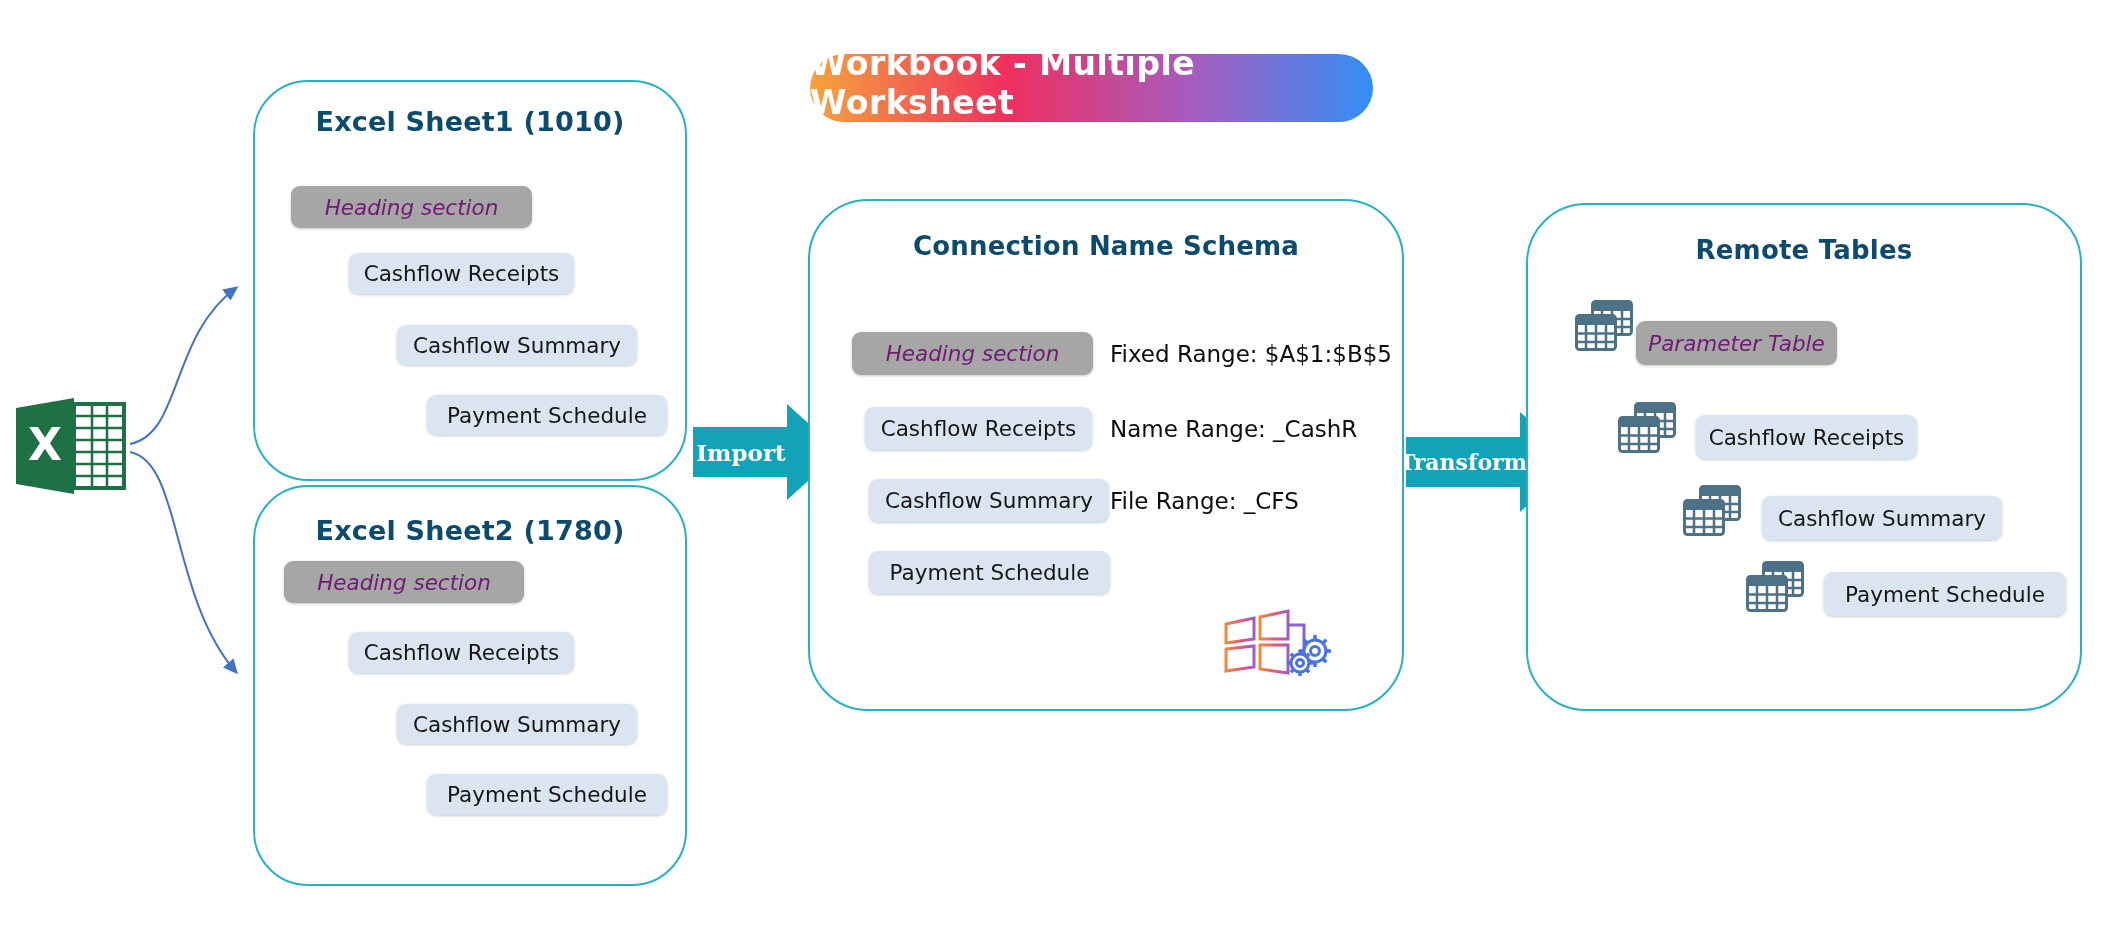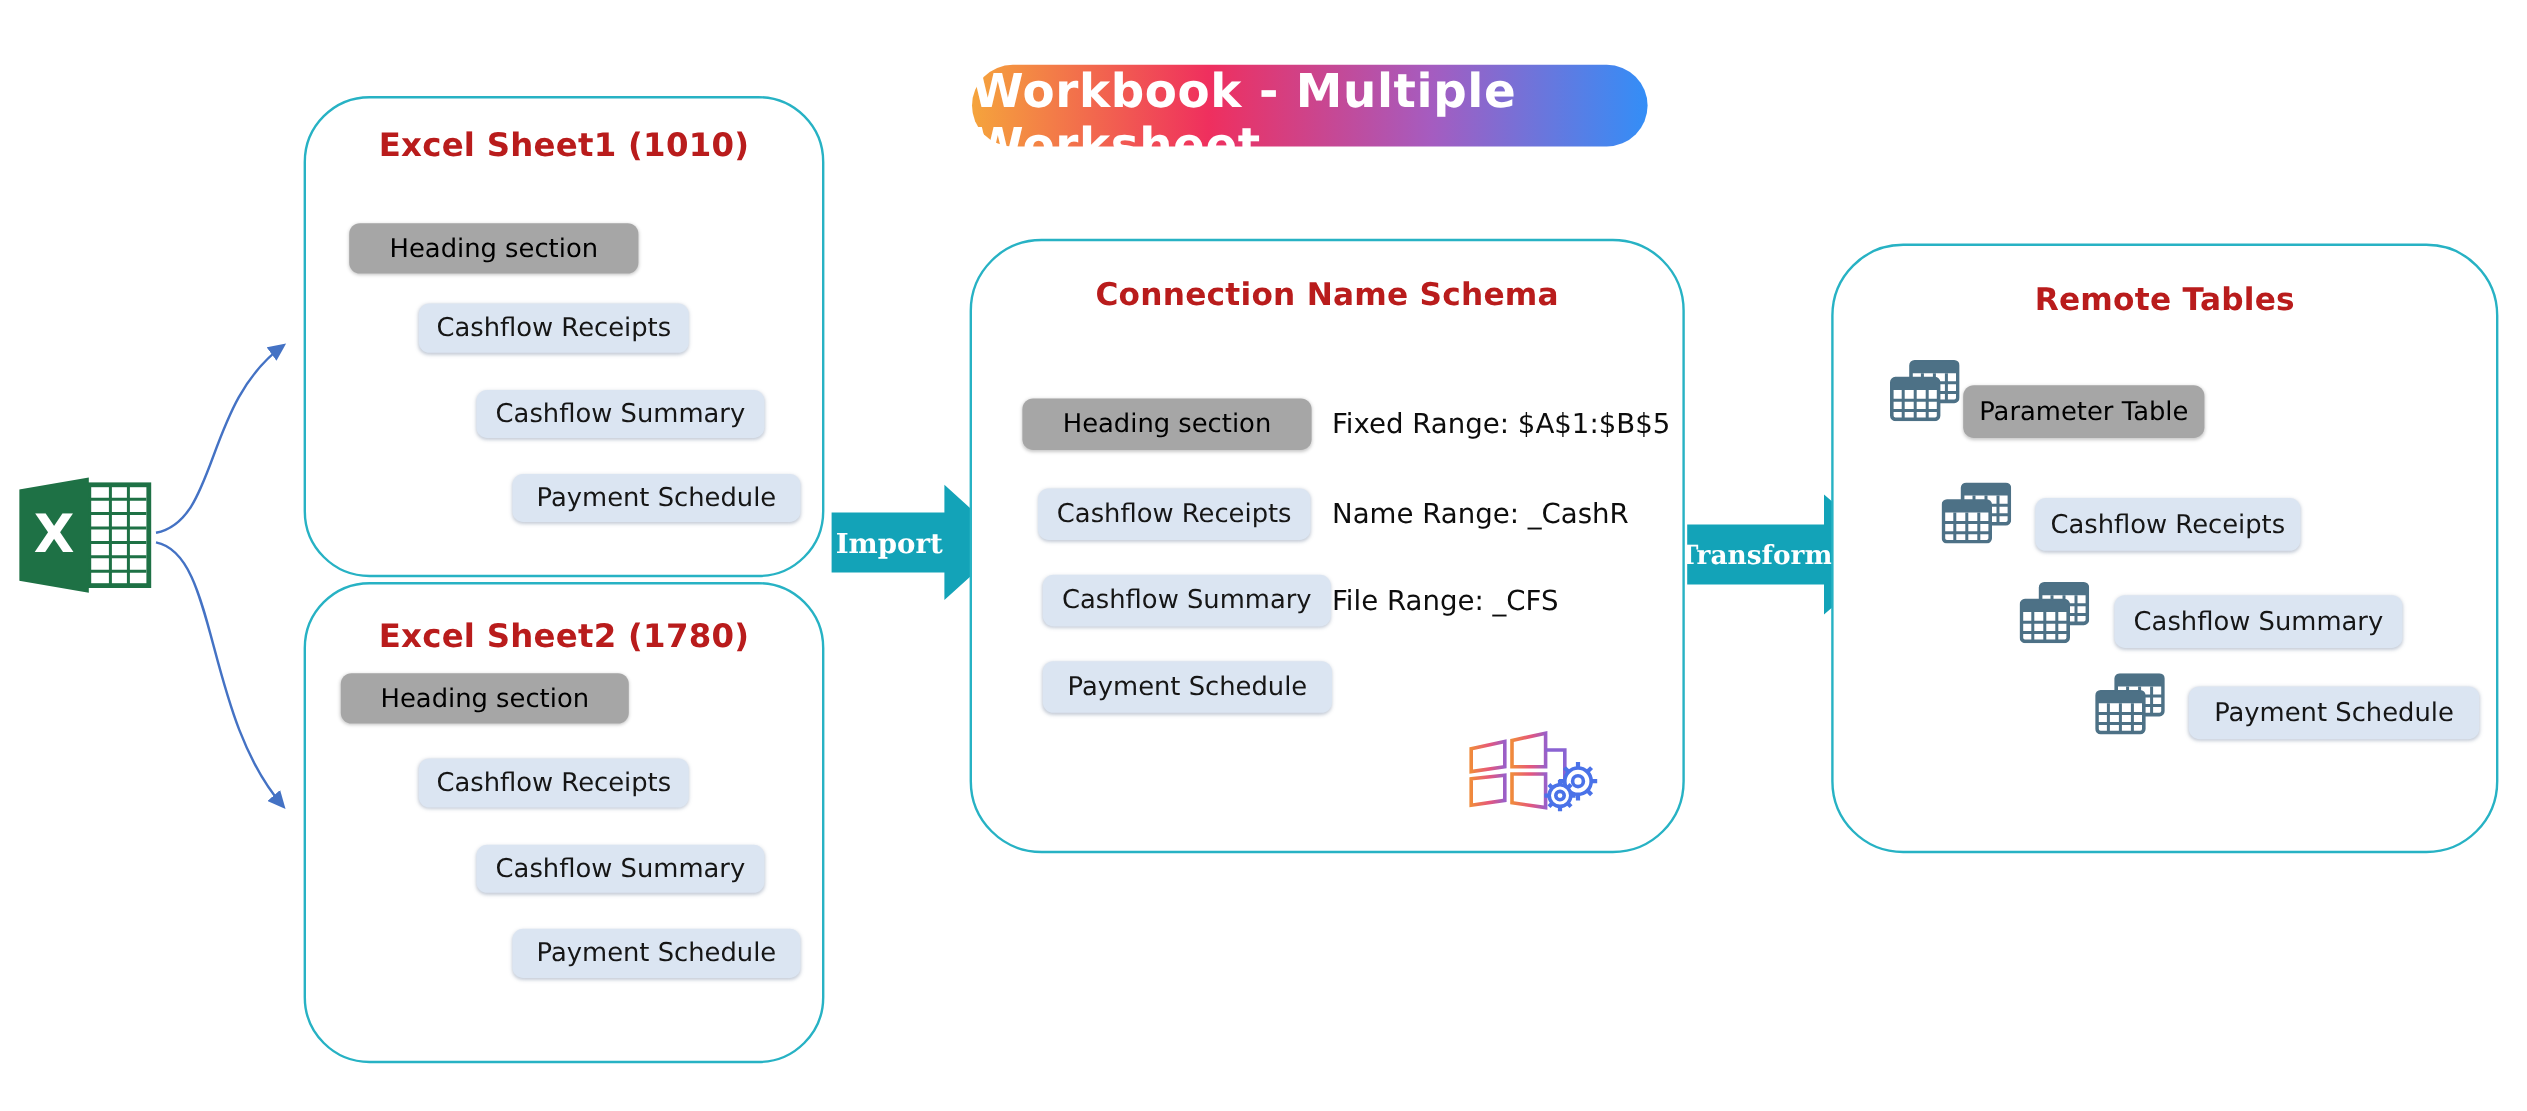--- a/index.html
+++ b/index.html
@@ -8,37 +8,37 @@
     font-family:"DejaVu Sans","Liberation Sans",sans-serif;
   }
   .abs{position:absolute;}
   .box{
     position:absolute;border:2px solid #27b2c4;background:#ffffff;
   }
   .sheet-box{border-radius:55px;width:430px;height:397px;left:253px;}
   .big-box{border-radius:60px;}
   .box-title{
     position:absolute;left:0;width:100%;text-align:center;
-    font-size:27px;font-weight:700;color:#b91c1c;letter-spacing:0.2px;
+    font-size:27px;font-weight:700;color:#0c4a6e;letter-spacing:0.2px;
   }
   .pill{
     position:absolute;border-radius:9px;display:flex;align-items:center;justify-content:center;
     font-size:21.5px;white-space:nowrap;
   }
-  .pill.gray{background:#a6a6a6;color:#000000;box-shadow:0 1px 3px rgba(0,0,0,.22);}
+  .pill.gray{background:#a6a6a6;color:#701a75;box-shadow:0 1px 3px rgba(0,0,0,.22);font-style:italic;}
   .pill.blue{background:#dbe5f2;color:#161616;box-shadow:0 1px 3px rgba(90,110,140,.35);margin-left:12px;}
   .range-text{
     position:absolute;display:flex;align-items:center;
     font-size:23px;color:#0d0d0d;white-space:nowrap;
   }
   .banner{
     position:absolute;left:810px;top:54px;width:563px;height:68px;border-radius:34px;
     background:linear-gradient(90deg,#f5a43c 0%,#ef2f5e 35%,#a55cc0 68%,#338ef7 100%);
-    display:flex;align-items:flex-start;justify-content:center;
-    color:#ffffff;font-size:39px;font-weight:700;letter-spacing:0.5px;
+    display:flex;align-items:flex-end;justify-content:center;
+    color:#ffffff;font-size:33px;font-weight:700;letter-spacing:0.5px;
   }
   .flow-svg{position:absolute;left:0;top:0;pointer-events:none;}
   .row-icon{position:absolute;}
 </style>
 </head>
 <body>
 
 <div class="canvas">
 
   <svg class="flow-svg" width="2106" height="926" viewBox="0 0 2106 926">

